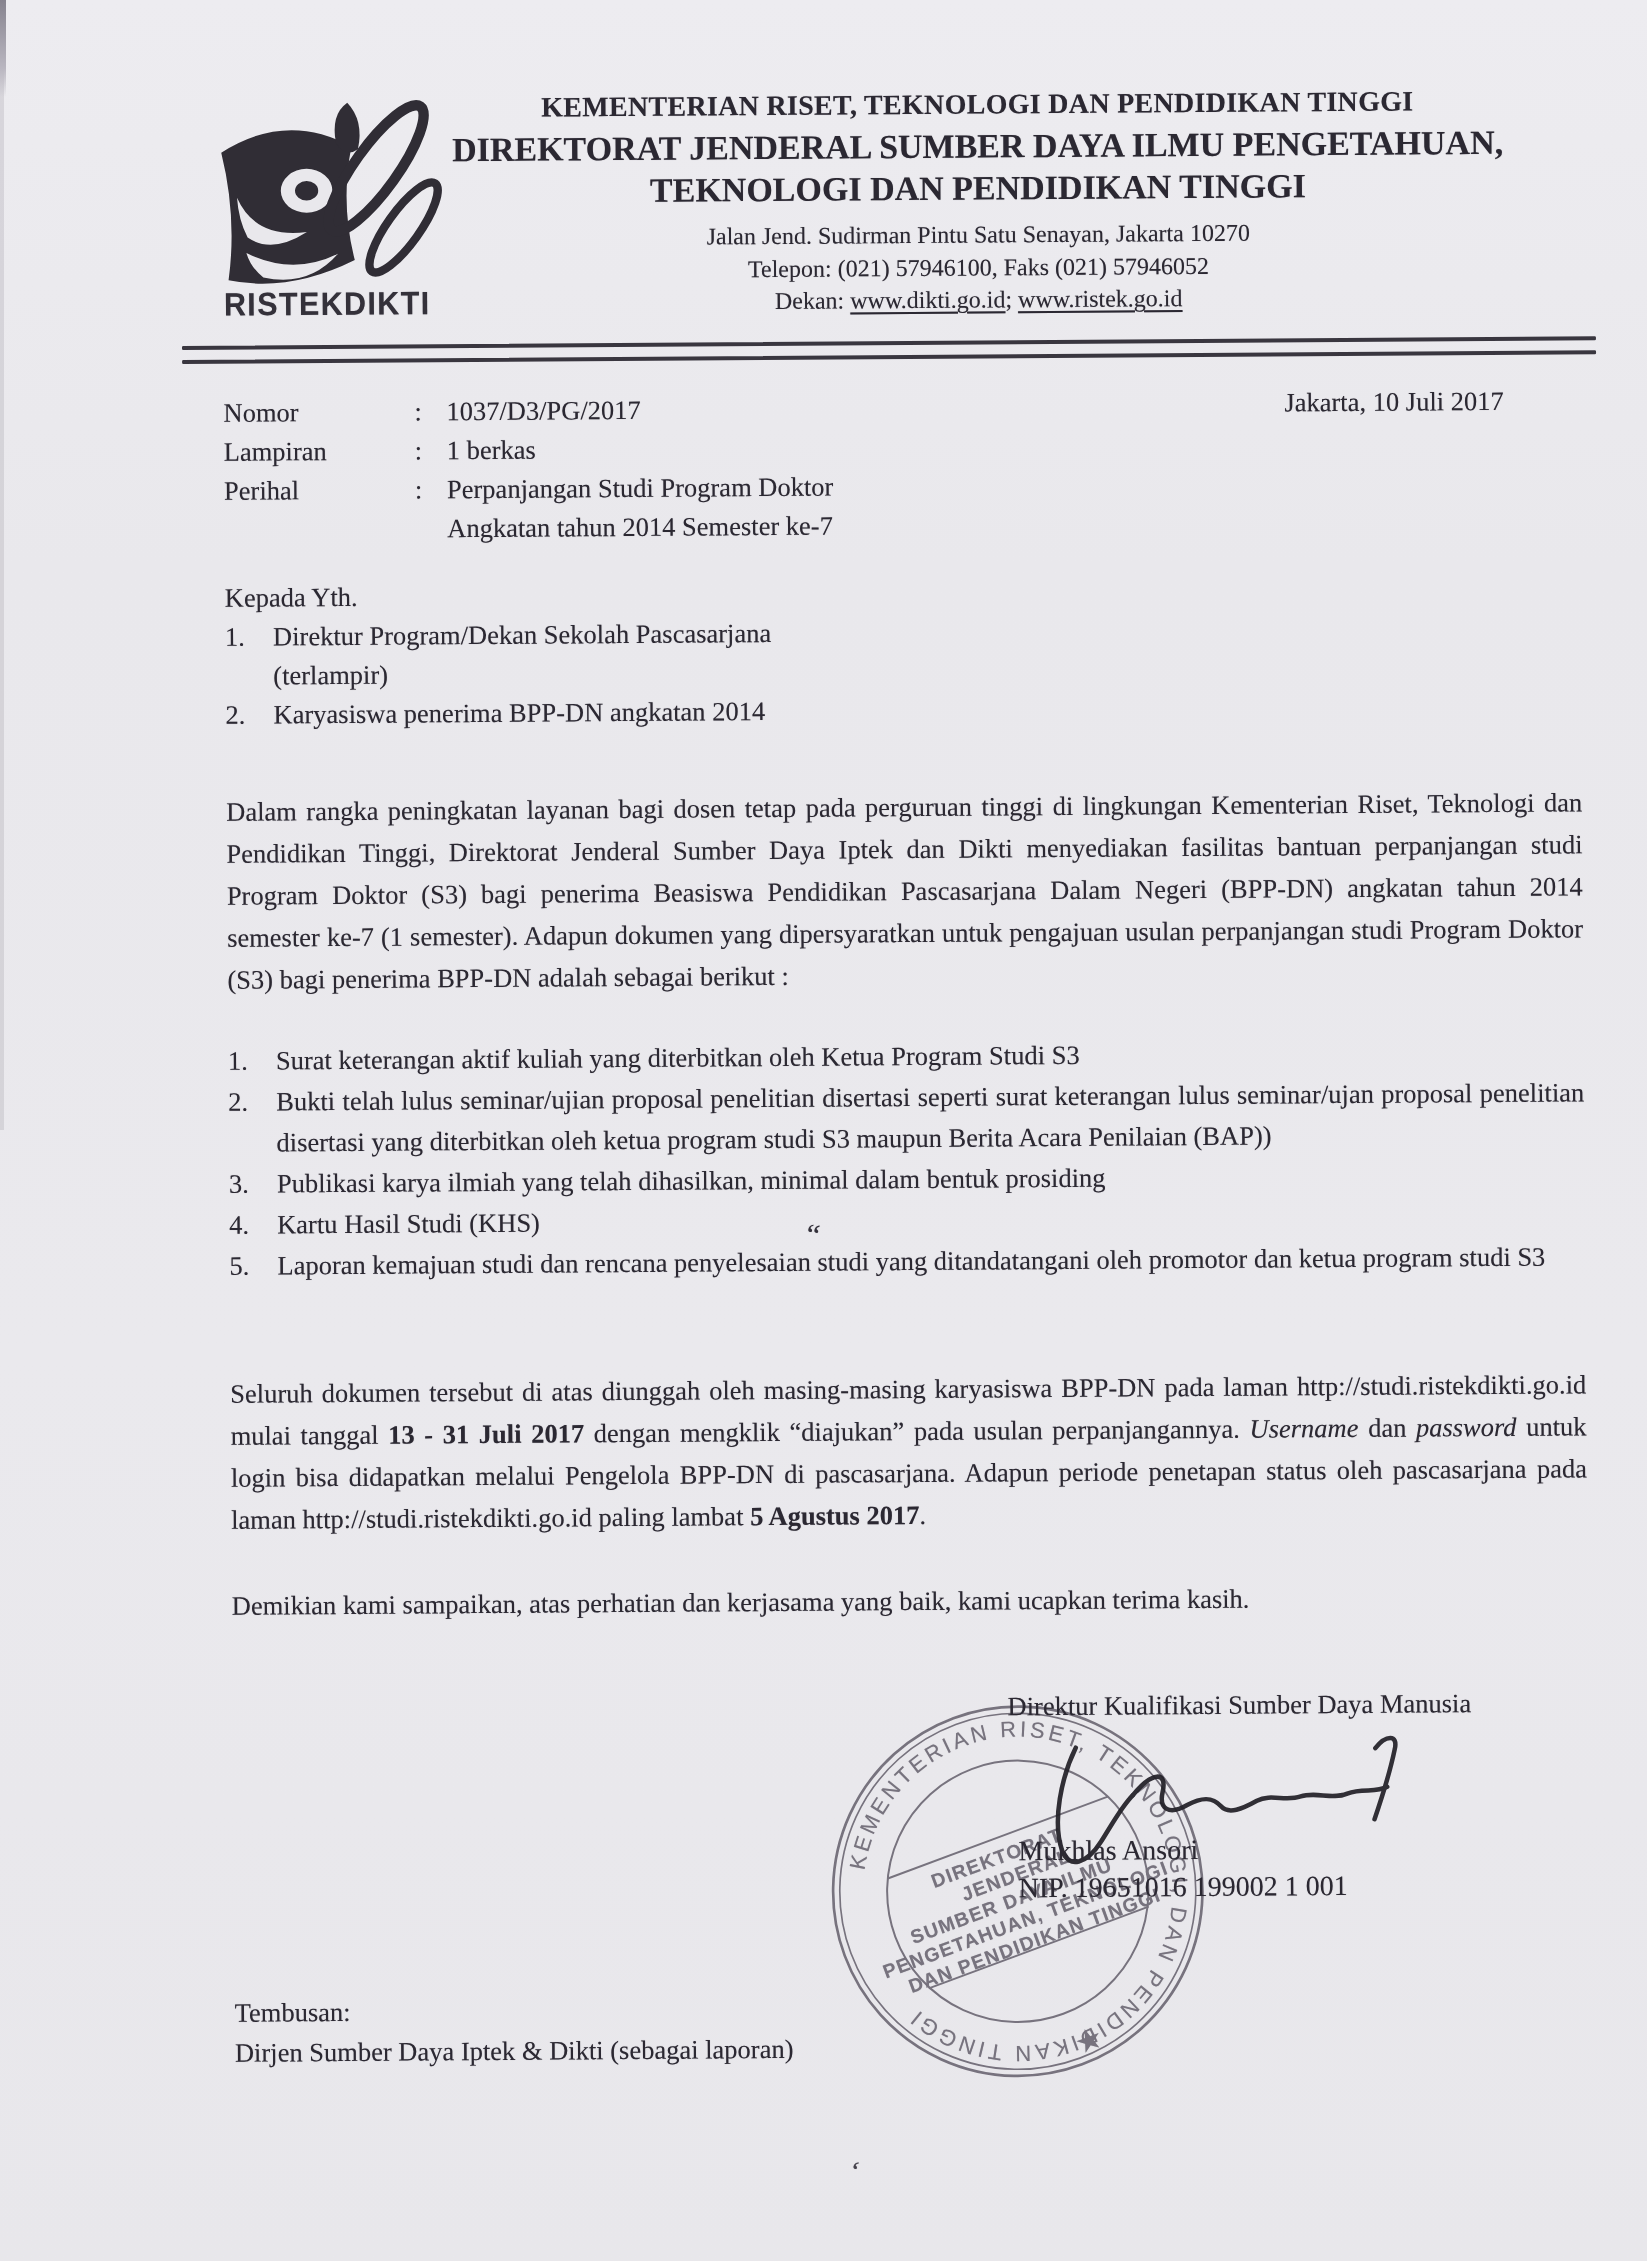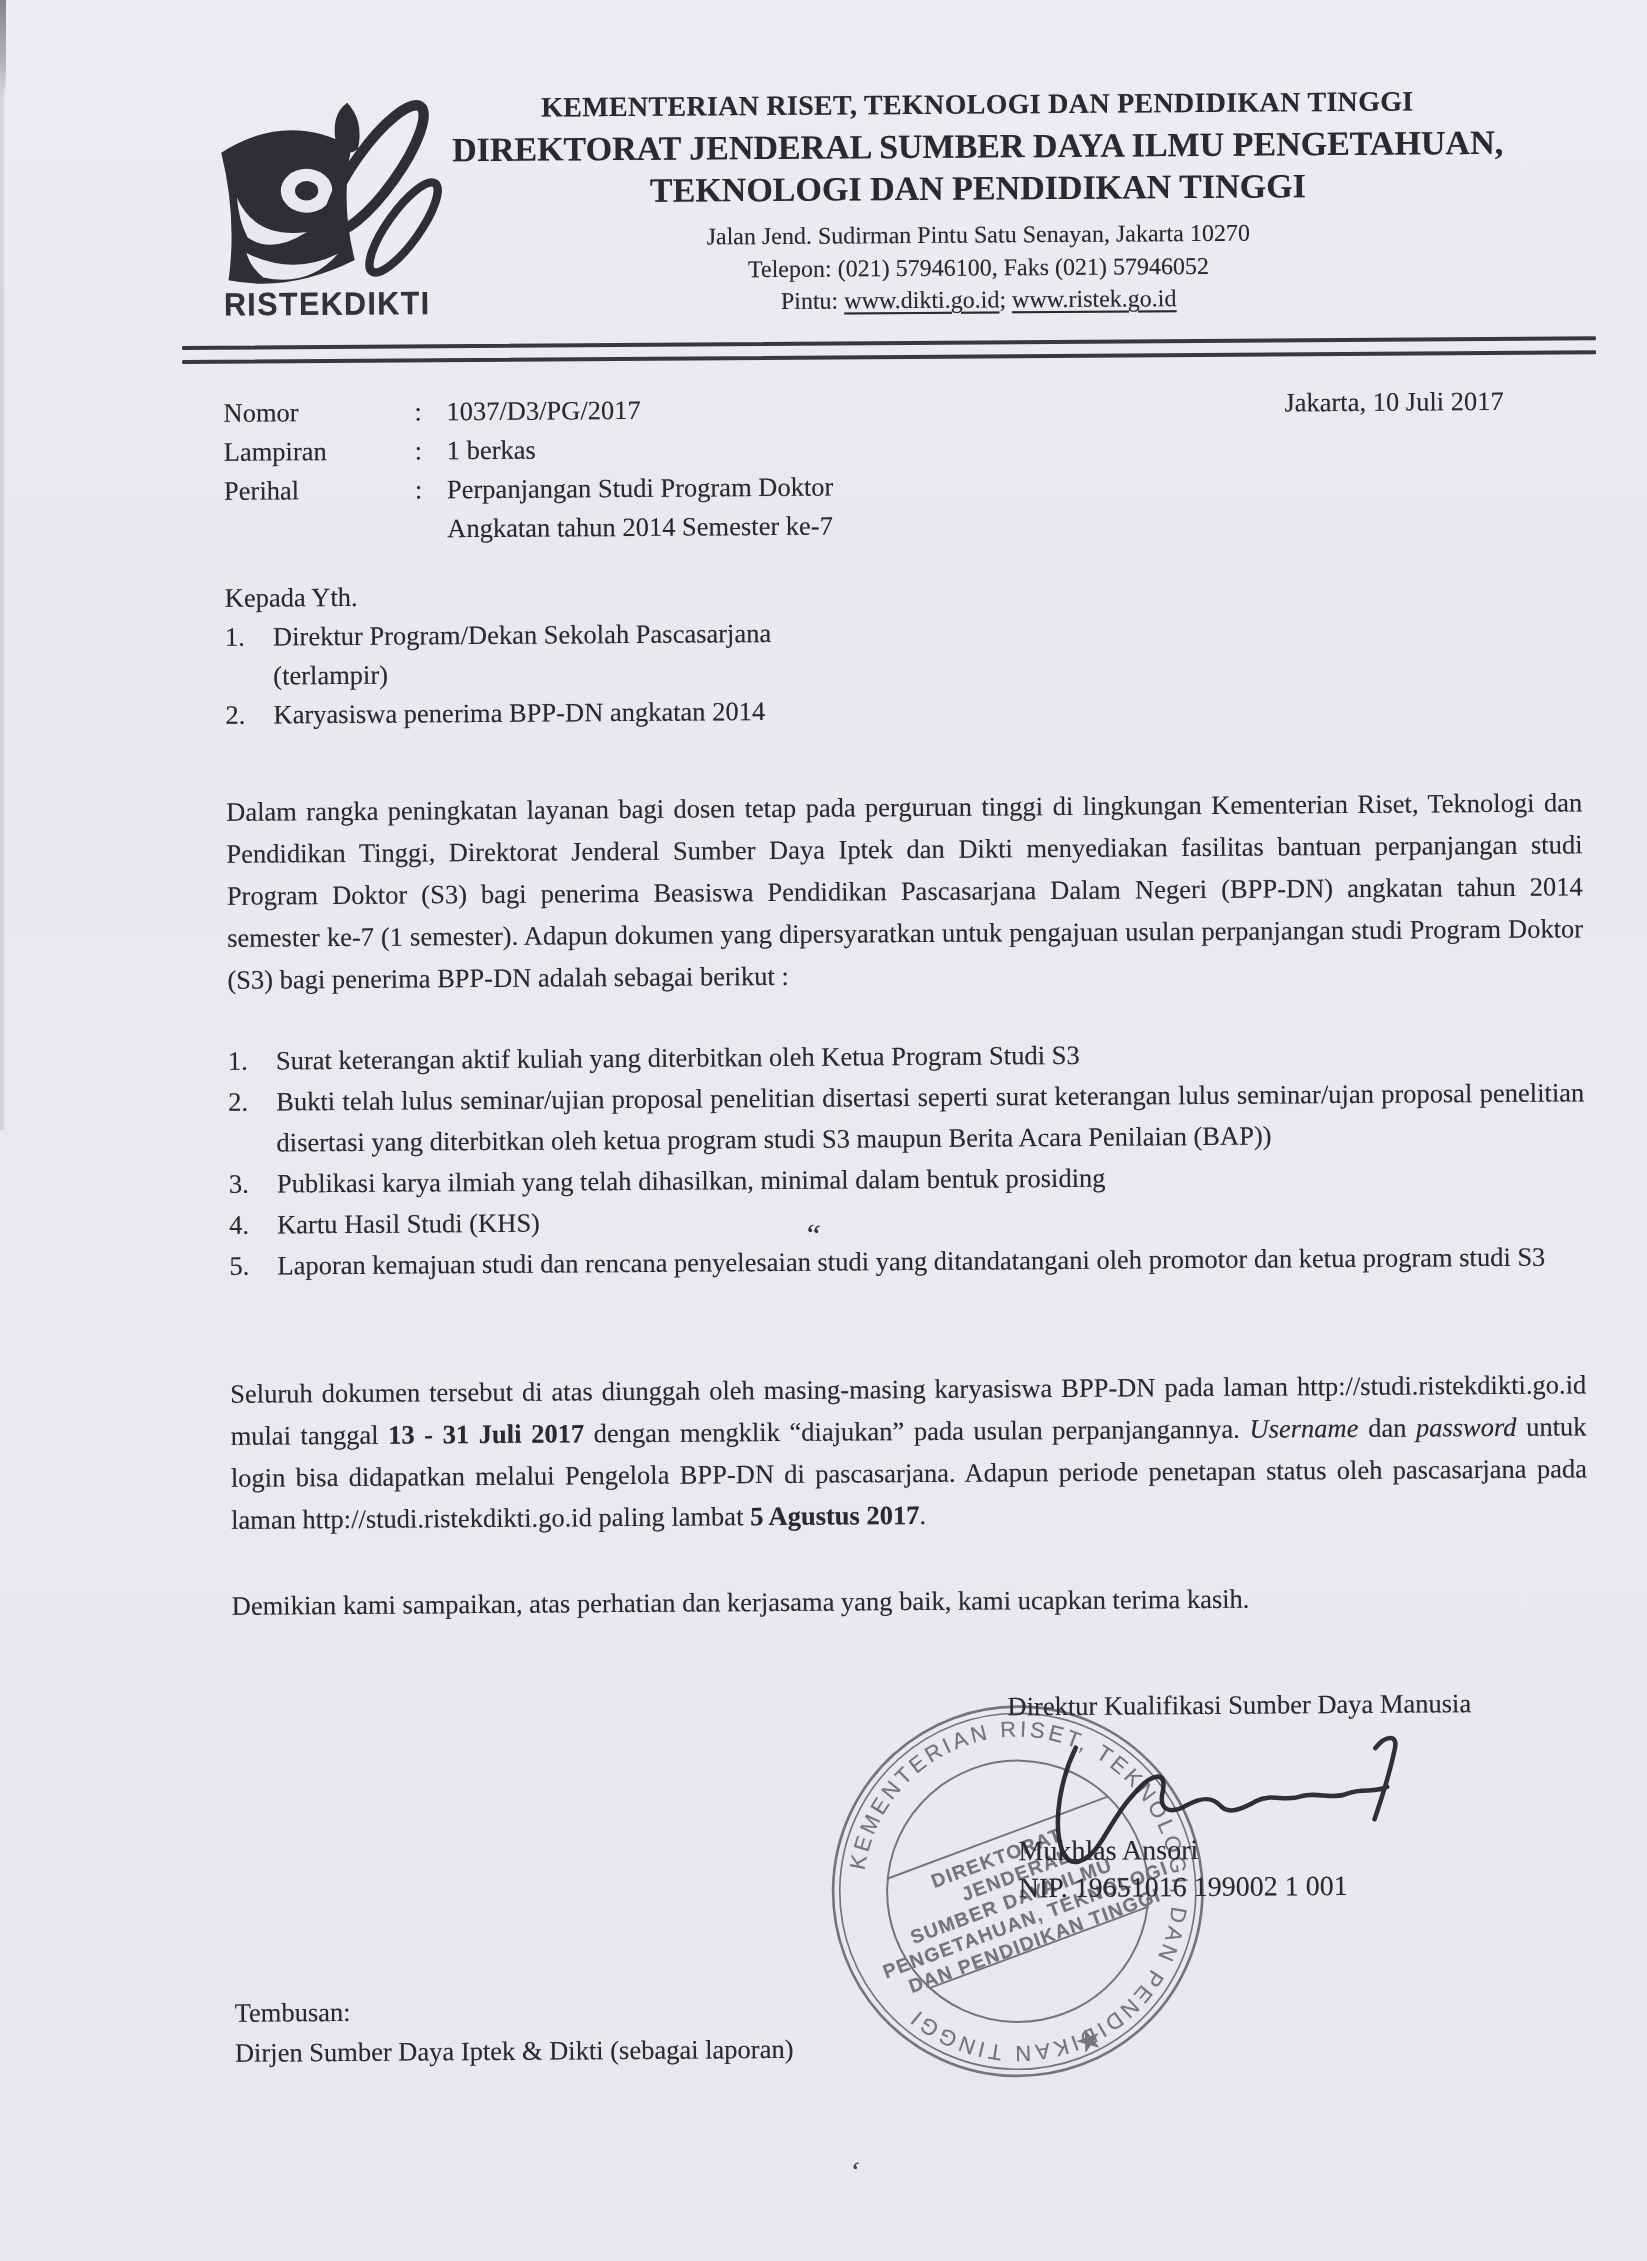--- a/index.html
+++ b/index.html
@@ -87,21 +87,21 @@
     </svg>
     <div class="abs logo-label">RISTEKDIKTI</div>
 
     <div class="abs header-text">
       <div class="h1">KEMENTERIAN RISET, TEKNOLOGI DAN PENDIDIKAN TINGGI</div>
       <div class="h2">DIREKTORAT JENDERAL SUMBER DAYA ILMU PENGETAHUAN,</div>
       <div class="h3">TEKNOLOGI DAN PENDIDIKAN TINGGI</div>
       <div class="addr">
         <div>Jalan Jend. Sudirman Pintu Satu Senayan, Jakarta 10270</div>
         <div>Telepon: (021) 57946100, Faks (021) 57946052</div>
-        <div><span>Pintu: </span><span class="weblink">www.dikti.go.id</span><span>; </span><span class="weblink">www.ristek.go.id</span></div>
+        <div><span>Dekan: </span><span class="weblink">www.dikti.go.id</span><span>; </span><span class="weblink">www.ristek.go.id</span></div>
       </div>
     </div>
 
     <div class="abs rule" style="top:346px;"></div>
     <div class="abs rule" style="top:360px;"></div>
 
     <div class="abs meta">
       <div class="mrow">
         <span class="mlabel">Nomor</span>
         <span class="mcolon">:</span>

